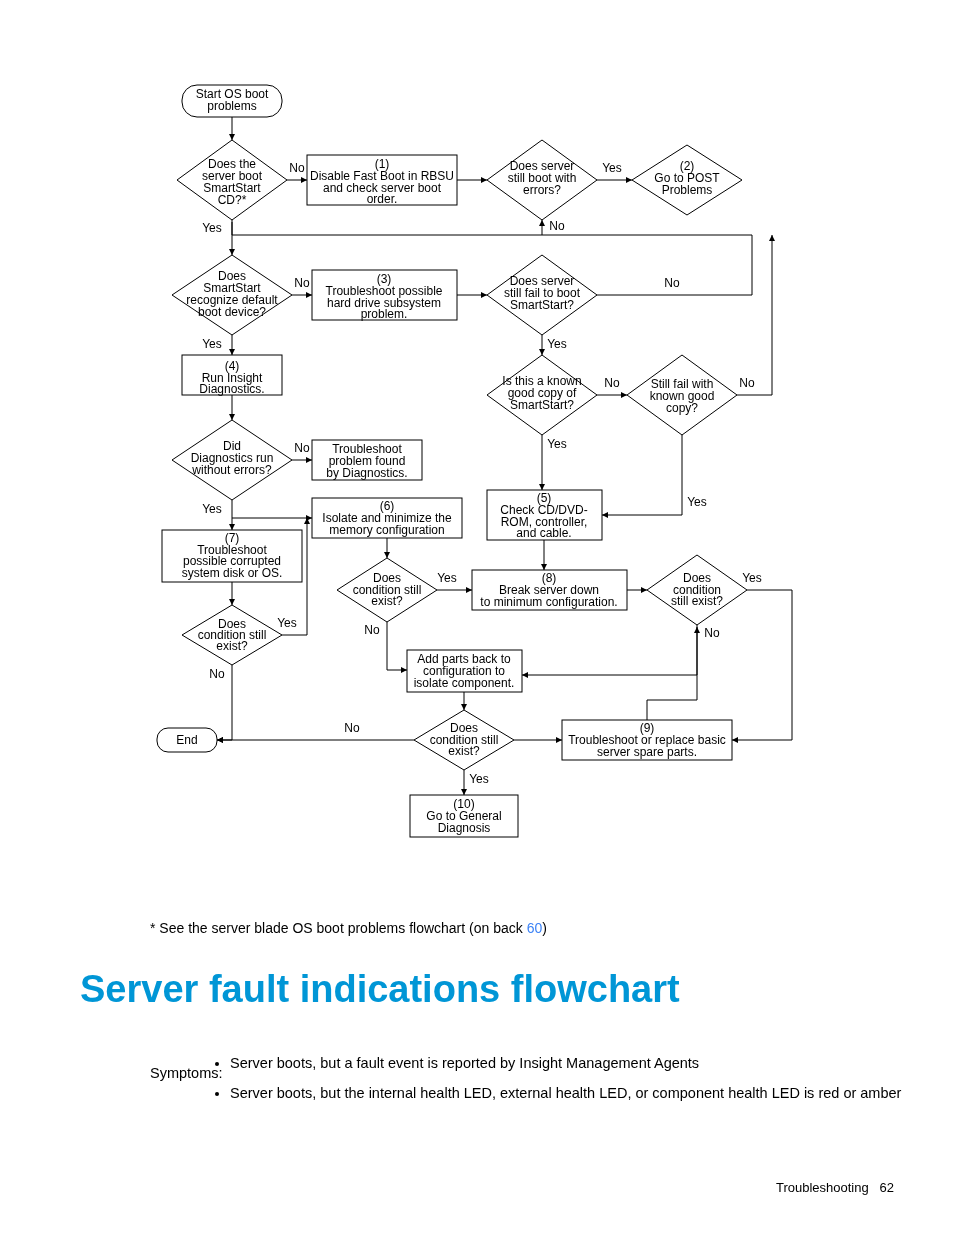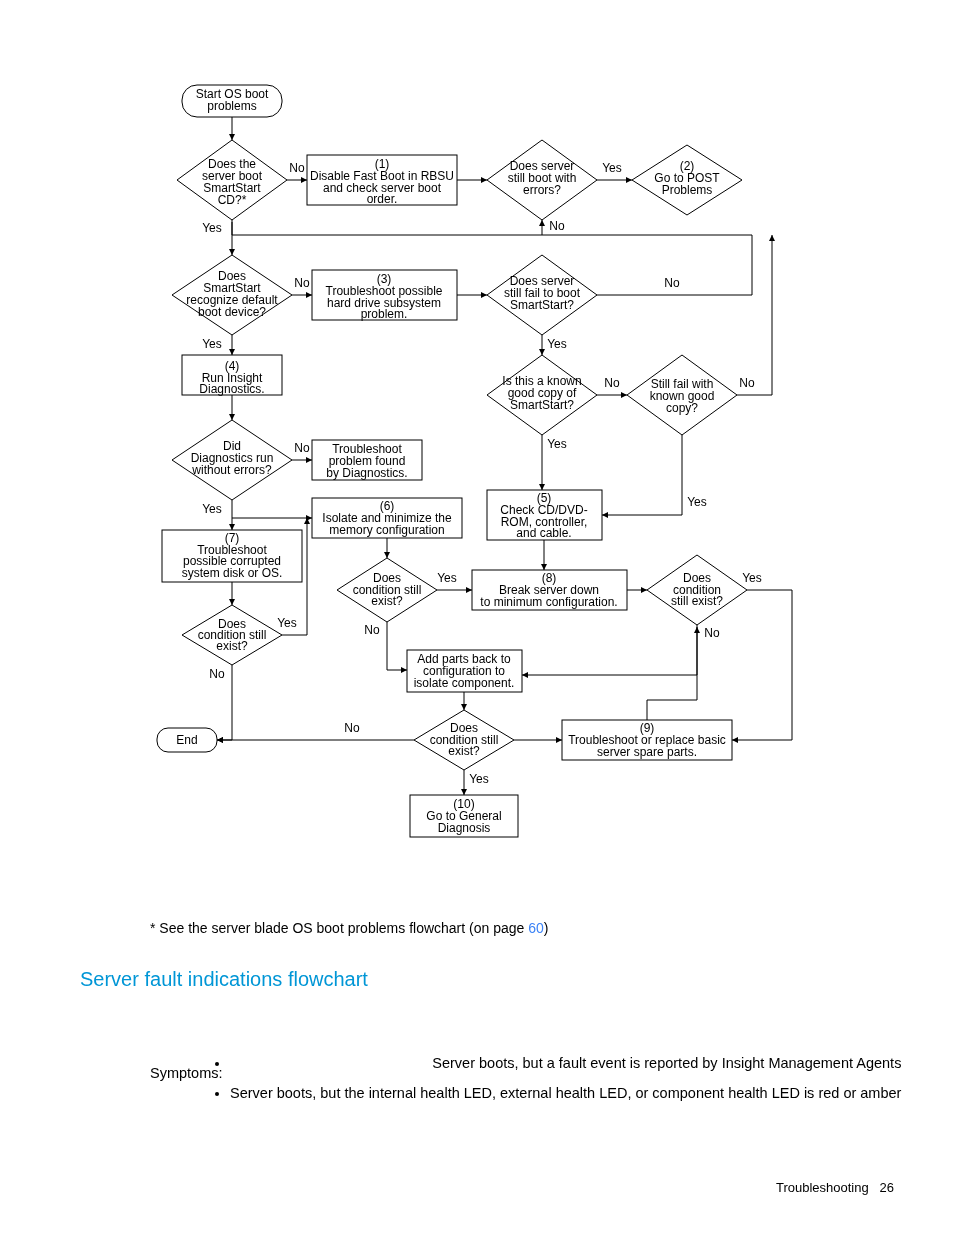--- a/index.html
+++ b/index.html
@@ -30,38 +30,38 @@
     position: absolute;
     left: 150px;
     top: 920px;
     font-size: 14px;
   }
   .footnote .link { color: #3b82f6; }
   .heading {
     position: absolute;
     left: 80px;
     top: 968px;
-    font-size: 20px;
-    font-weight: 400;
+    font-size: 38px;
+    font-weight: 700;
     color: #0096d6;
   }
   .symptoms {
     position: absolute;
     left: 150px;
     top: 1018px;
     font-size: 14.5px;
     margin-top: 47px;
   }
   .bullets {
     position: absolute;
     left: 160px;
     top: 1040px;
     font-size: 14.5px;
   }
-  .bullets li { margin-bottom: 14px; list-style: disc; margin-left: 30px; text-align: right; }
+  .bullets li { margin-bottom: 14px; list-style: disc; margin-left: 30px; }
   .footer {
     position: absolute;
     right: 60px;
     top: 1180px;
     font-size: 13px;
   }
 </style>
 </head>
 <body>
 
@@ -286,29 +286,29 @@
   <rect x="258" y="715" width="108" height="42" fill="#fff" stroke="#000"></rect>
   <text x="312" y="728">(10)</text>
   <text x="312" y="740">Go to General</text>
   <text x="312" y="752">Diagnosis</text>
 
   </g>
 </svg>
 </div>
 
 <div class="footnote">
-  <span>* See the server blade OS boot problems flowchart (on page </span><span class="link">60</span><span>)</span>
+  <span>* See the server blade OS boot problems flowchart (on back </span><span class="link">60</span><span>)</span>
 </div>
 
 <div class="heading">Server fault indications flowchart</div>
 
 <div class="symptoms">Symptoms:</div>
 
 <ul class="bullets">
   <li>Server boots, but a fault event is reported by Insight Management Agents</li>
   <li>Server boots, but the internal health LED, external health LED, or component health LED is red or amber</li>
 </ul>
 
 <div class="footer">
-  <span>Troubleshooting</span>&nbsp;&nbsp;&nbsp;<span>26</span>
+  <span>Troubleshooting</span>&nbsp;&nbsp;&nbsp;<span>62</span>
 </div>
 
 </div>
 
 </body></html>

